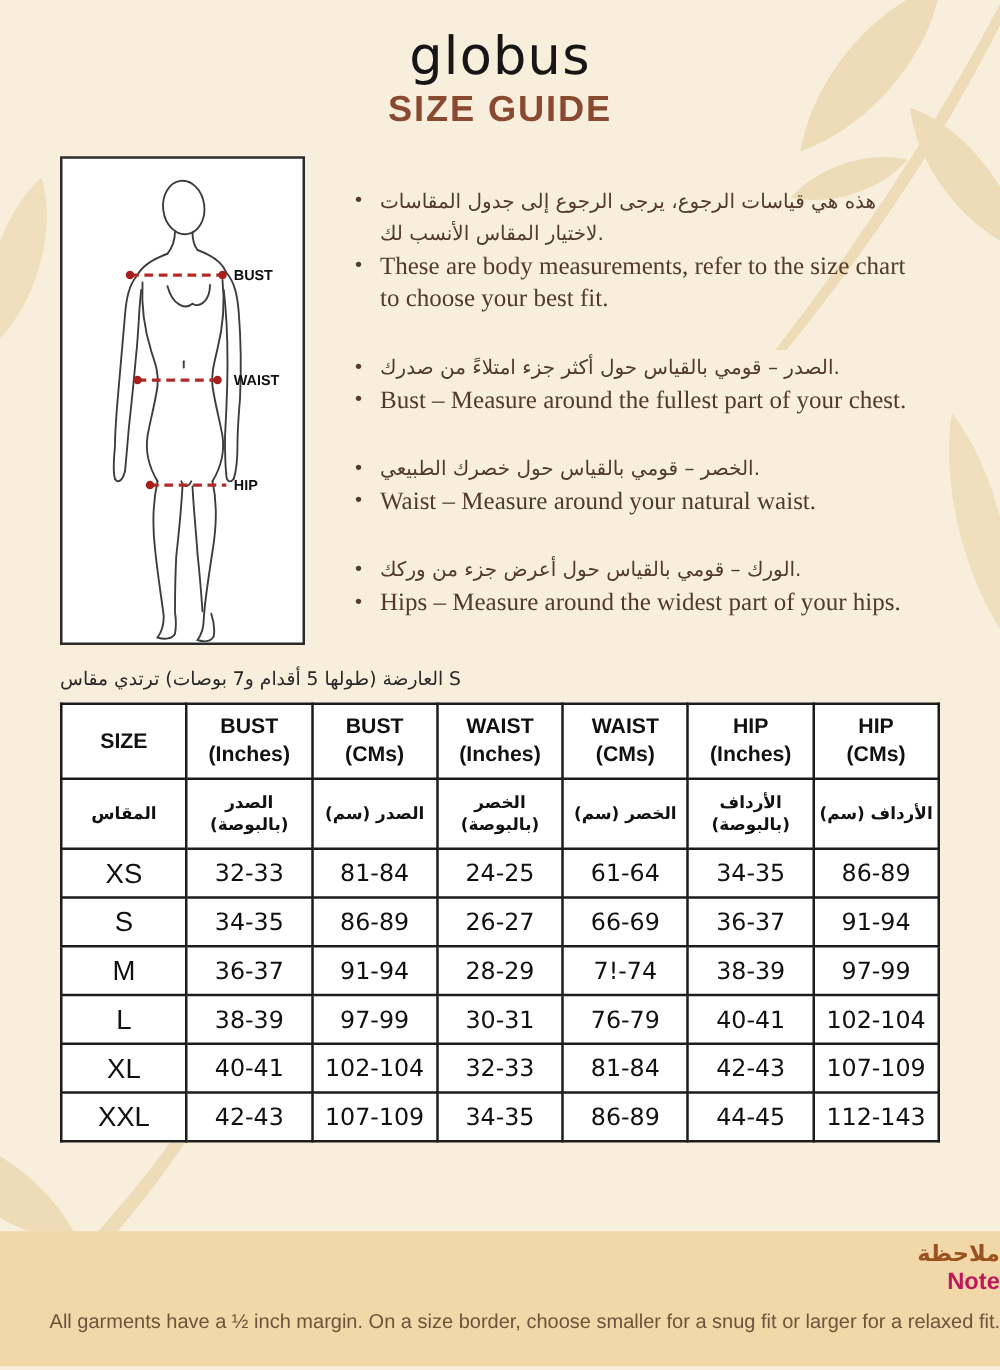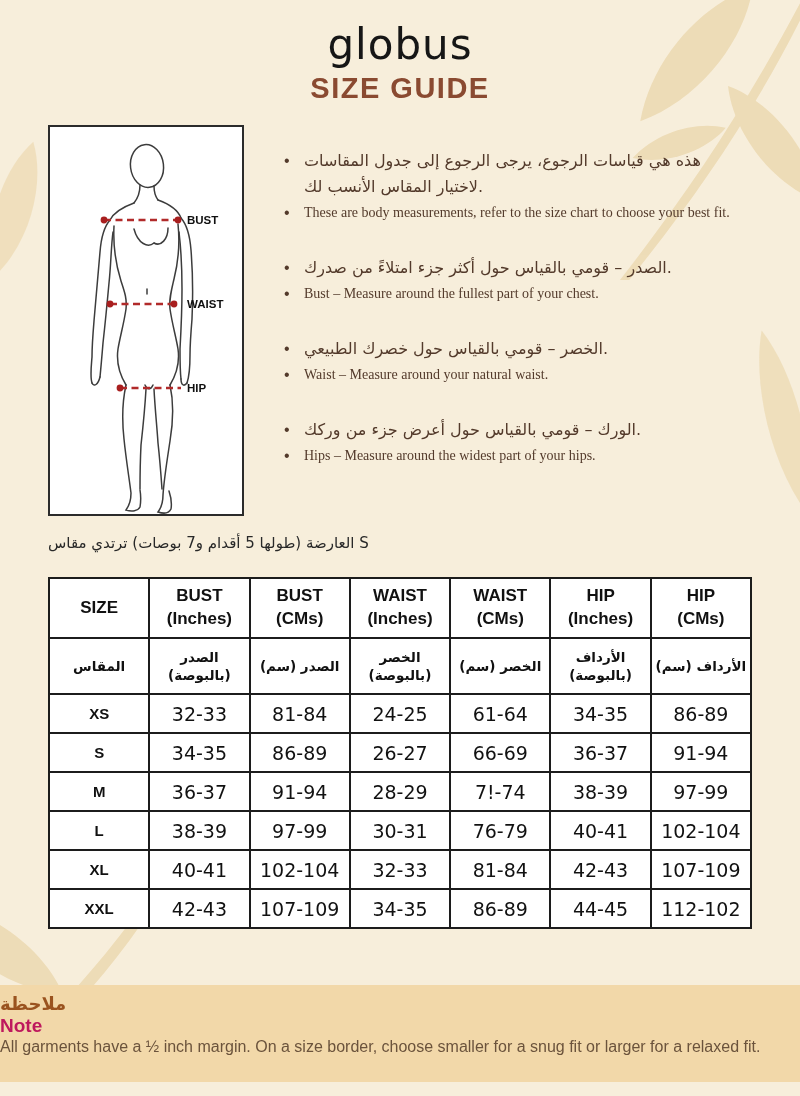--- a/index.html
+++ b/index.html
@@ -17,42 +17,42 @@
   
   .figure-box{left:48px;top:125px;width:192px;height:387px;background:#ffffff;border:2px solid #2b2b2b;}
   .figure-box svg{display:block;width:100%;height:100%;}
 
   
   .bullets{left:284px;top:148px;width:458px;}
   .bullet{display:flex;gap:9px;color:#533a2b;}
   .bullet.gap{margin-top:29px;}
   .bullet .dot{width:11px;flex:0 0 11px;font-size:16px;line-height:26px;color:#533a2b;}
   .bullet.ar .txt{font-family:"DejaVu Sans",sans-serif;font-size:16px;line-height:26px;}
-  .bullet.en .txt{font-family:"Liberation Serif",serif;font-size:14px;line-height:26px;}
+  .bullet.en .txt{font-family:"Liberation Serif",serif;font-size:20px;line-height:26px;}
 
   
   .model{left:48px;top:532px;width:460px;color:#282828;}
   .model .ar{font-family:"DejaVu Sans",sans-serif;font-size:15px;line-height:23px;}
   .model .en{font-family:"Liberation Serif",serif;font-size:17px;line-height:24px;}
 
   
-  .size-table{left:48px;top:577px;}
+  .size-table{left:48px;top:562px;}
   table{border-collapse:collapse;table-layout:fixed;width:704px;background:#ffffff;}
   th,td{border:2px solid #1c1c1c;text-align:center;vertical-align:middle;padding:0;color:#111;}
   th.en{height:58px;font-family:"Liberation Sans",sans-serif;font-size:17px;font-weight:bold;line-height:1.35;}
   th.ar{height:54px;font-family:"DejaVu Sans",sans-serif;font-size:13.5px;font-weight:bold;line-height:1.35;}
   td.data{height:37px;font-family:"DejaVu Sans",sans-serif;font-size:19px;}
-  td.size{font-family:"Liberation Sans",sans-serif;font-size:15px;font-weight:bold;}
-
-  
-  .footer{left:0;top:985px;width:800px;height:97px;background:#f2d8a9;text-align:left;}
+  td.size{font-family:"Liberation Sans",sans-serif;font-size:22px;font-weight:normal;}
+
+  
+  .footer{left:0;top:985px;width:800px;height:108px;background:#f2d8a9;text-align:right;}
   .f-ar-head{margin-top:8px;font-family:"DejaVu Sans",sans-serif;font-weight:bold;font-size:18px;color:#9a531f;}
   .f-en-head{margin-top:1px;font-family:"Liberation Sans",sans-serif;font-weight:bold;font-size:19px;color:#be185d;}
   .f-ar-body{margin-top:5px;font-family:"DejaVu Sans",sans-serif;font-size:13.5px;color:#7c4b1c;direction:rtl;}
-  .f-en-body{margin-top:1px;font-family:"Liberation Sans",sans-serif;font-size:16px;color:#6b533c;}
+  .f-en-body{margin-top:12px;font-family:"Liberation Sans",sans-serif;font-size:16px;color:#6b533c;}
 </style>
 </head>
 <body>
 
 <div class="page">
 
   <svg class="leaf" style="right:-30px;top:-20px" width="250" height="300">
     <g fill="#ecd9b1" opacity="0.85">
       <path d="M40 300 C110 210 170 120 228 8 L234 12 C180 125 118 215 46 304 Z"></path>
       <path transform="translate(92,-14) rotate(40 30 70) scale(1.25)" d="M30 0 C52 35 56 95 30 140 C4 95 8 35 30 0 Z"></path>
@@ -255,21 +255,21 @@
             <td class="data">42-43</td>
             <td class="data">107-109</td>
           </tr>
           <tr>
             <td class="data size">XXL</td>
             <td class="data">42-43</td>
             <td class="data">107-109</td>
             <td class="data">34-35</td>
             <td class="data">86-89</td>
             <td class="data">44-45</td>
-            <td class="data">112-102</td>
+            <td class="data">112-143</td>
           </tr>
         </tbody>
     </table>
   </div>
 
   <div class="content footer">
     <div class="f-ar-head">ملاحظة</div>
     <div class="f-en-head">Note</div>
     <div class="f-en-body">All garments have a ½ inch margin. On a size border, choose smaller for a snug fit or larger for a relaxed fit.</div>
     <svg class="leaf" style="right:-35px;top:10px" width="200" height="110">

